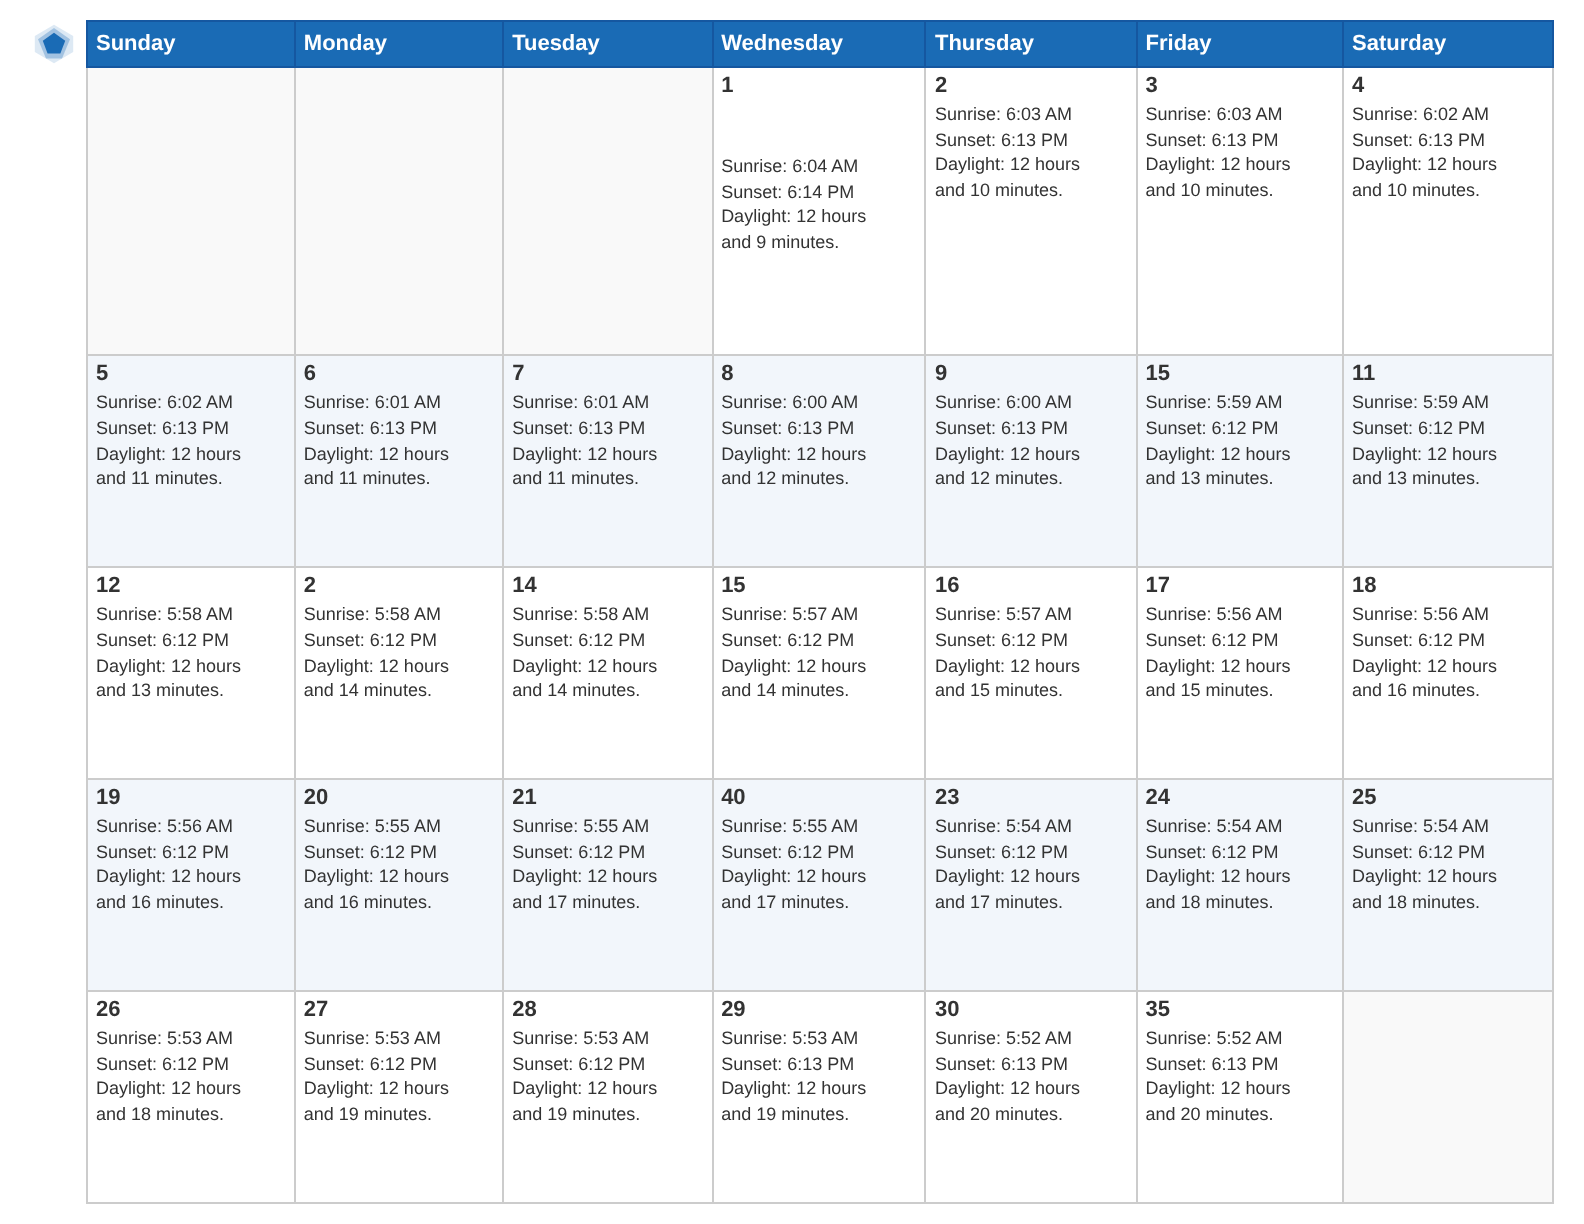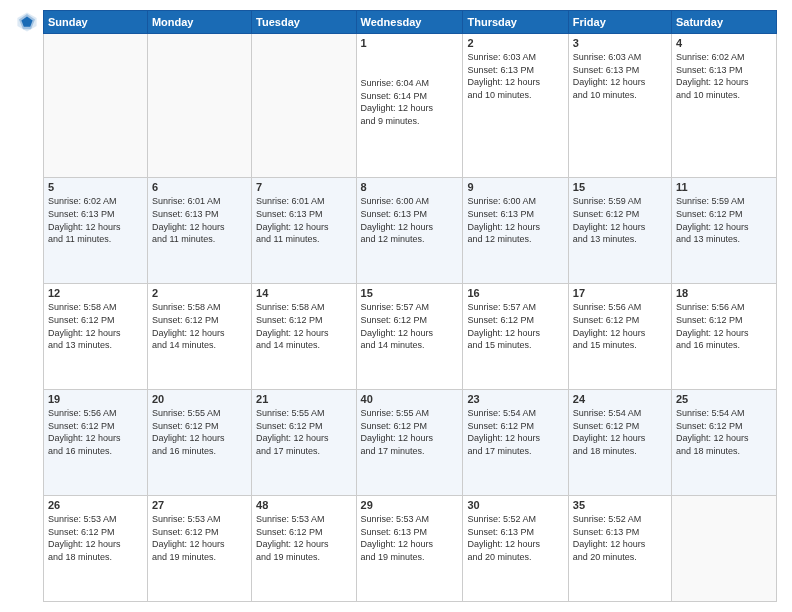--- a/index.html
+++ b/index.html
@@ -332,21 +332,21 @@
 and 18 minutes.</div>
           </td>
           <td>
             <span class="day-num">27</span>
             <div class="day-info" style="white-space: pre-line;">Sunrise: 5:53 AM
 Sunset: 6:12 PM
 Daylight: 12 hours
 and 19 minutes.</div>
           </td>
           <td>
-            <span class="day-num">48</span>
+            <span class="day-num">28</span>
             <div class="day-info" style="white-space: pre-line;">Sunrise: 5:53 AM
 Sunset: 6:12 PM
 Daylight: 12 hours
 and 19 minutes.</div>
           </td>
           <td>
             <span class="day-num">29</span>
             <div class="day-info" style="white-space: pre-line;">Sunrise: 5:53 AM
 Sunset: 6:13 PM
 Daylight: 12 hours

